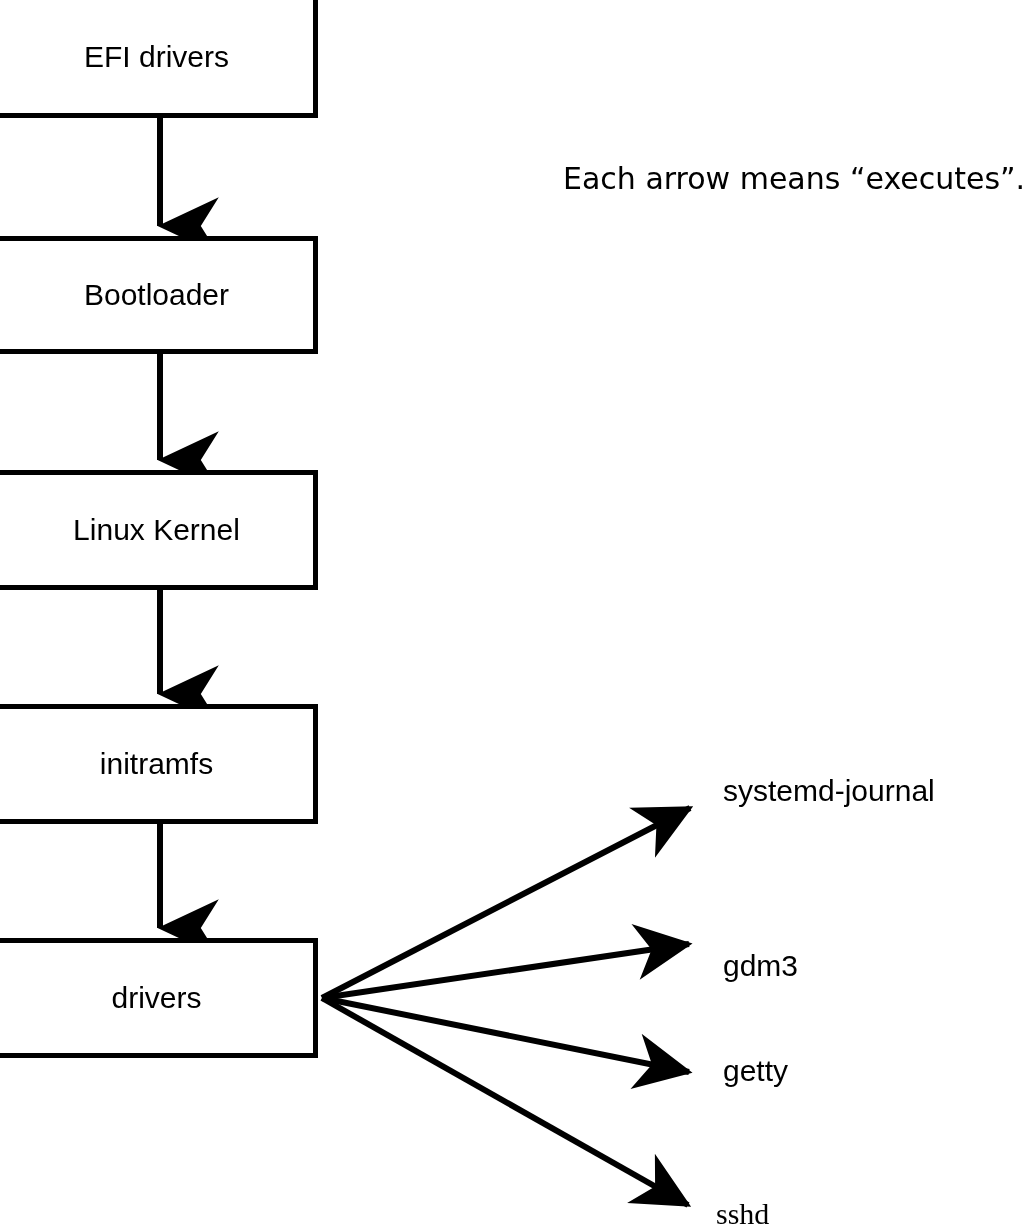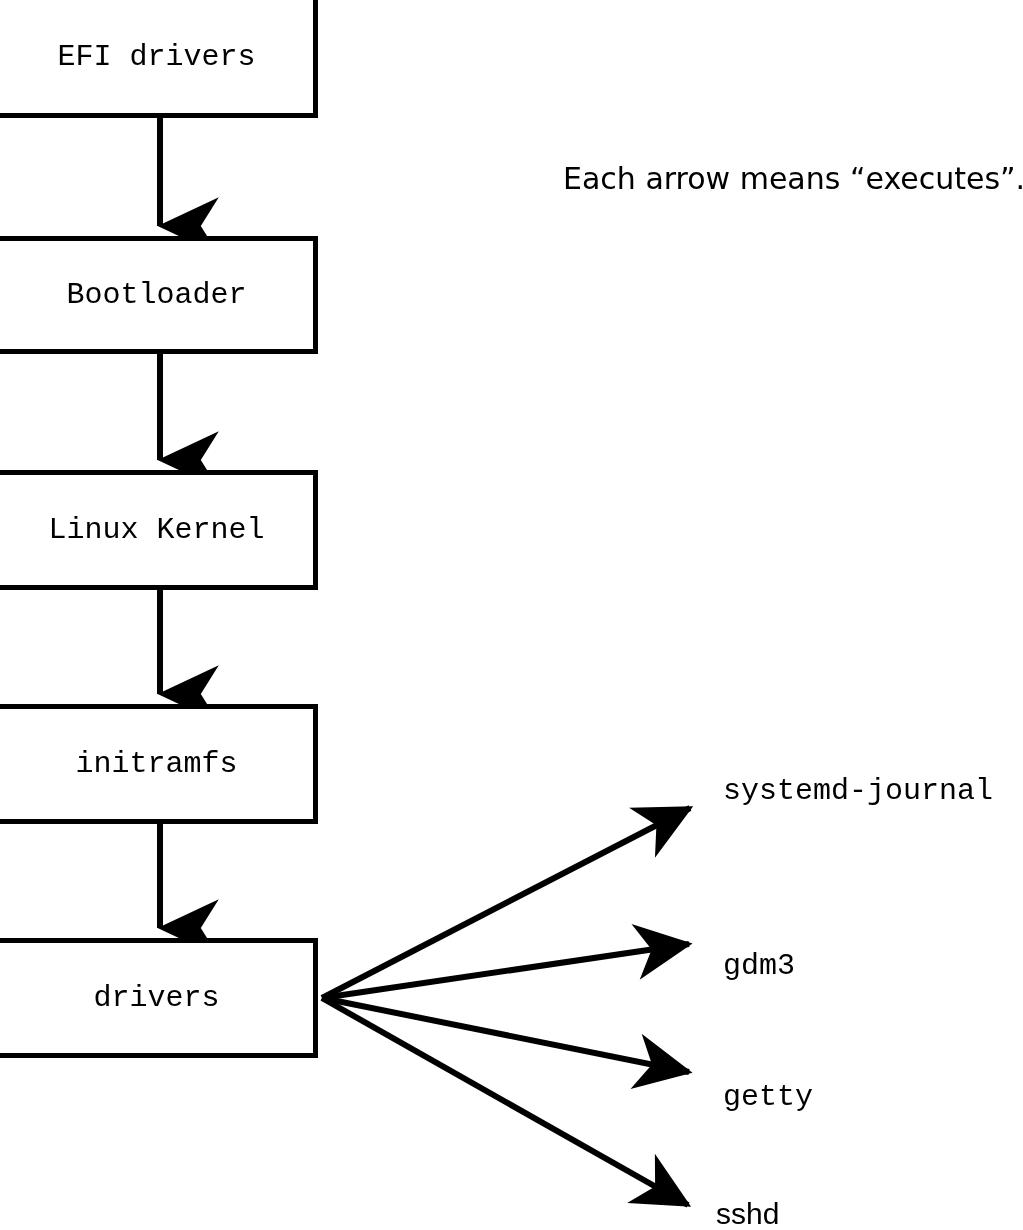--- a/index.html
+++ b/index.html
@@ -18,44 +18,44 @@
   .stage-box {
     position: absolute;
     box-sizing: border-box;
     background: #ffffff;
     border: 5px solid #000000;
     display: flex;
     align-items: center;
     justify-content: center;
   }
   .stage-label {
-    font-family: Liberation Mono, monospace;
+    font-family: Liberation Sans, sans-serif;
     font-size: 30px;
     color: #000000;
     line-height: 1;
     white-space: nowrap;
   }
   .note-text {
     position: absolute;
     font-family: "DejaVu Sans", sans-serif;
     font-size: 30px;
     color: #000000;
     white-space: nowrap;
     line-height: 1;
   }
   .service-label {
     position: absolute;
-    font-family: Liberation Mono, monospace;
+    font-family: Liberation Sans, sans-serif;
     font-size: 30px;
     color: #000000;
     white-space: nowrap;
     line-height: 1;
   }
   .service-label.sans {
-    font-family: Liberation Sans, sans-serif;
+    font-family: Liberation Serif, serif;
   }
   #edges {
     position: absolute;
     left: 0;
     top: 0;
     width: 1023px;
     height: 1230px;
     pointer-events: none;
   }
 </style>
@@ -120,17 +120,17 @@
   <div class="stage-box" style="left:-5px; top:938px; width:323px; height:120px;">
     <span class="stage-label">drivers</span>
   </div>
 
   <div class="note-text" style="left:563px; top:164px;">Each arrow means “executes”.</div>
 
   <div class="service-label" style="left:723px; top:776px;">systemd-journal</div>
 
   <div class="service-label" style="left:723px; top:919px;margin-top:32px;">gdm3</div>
 
-  <div class="service-label" style="left:723px; top:1056px;margin-top:26px;">getty</div>
+  <div class="service-label" style="left:723px; top:1056px;">getty</div>
 
   <div class="service-label sans" style="left:716px; top:1199px;">sshd</div>
 
 </div>
 
 </body></html>

